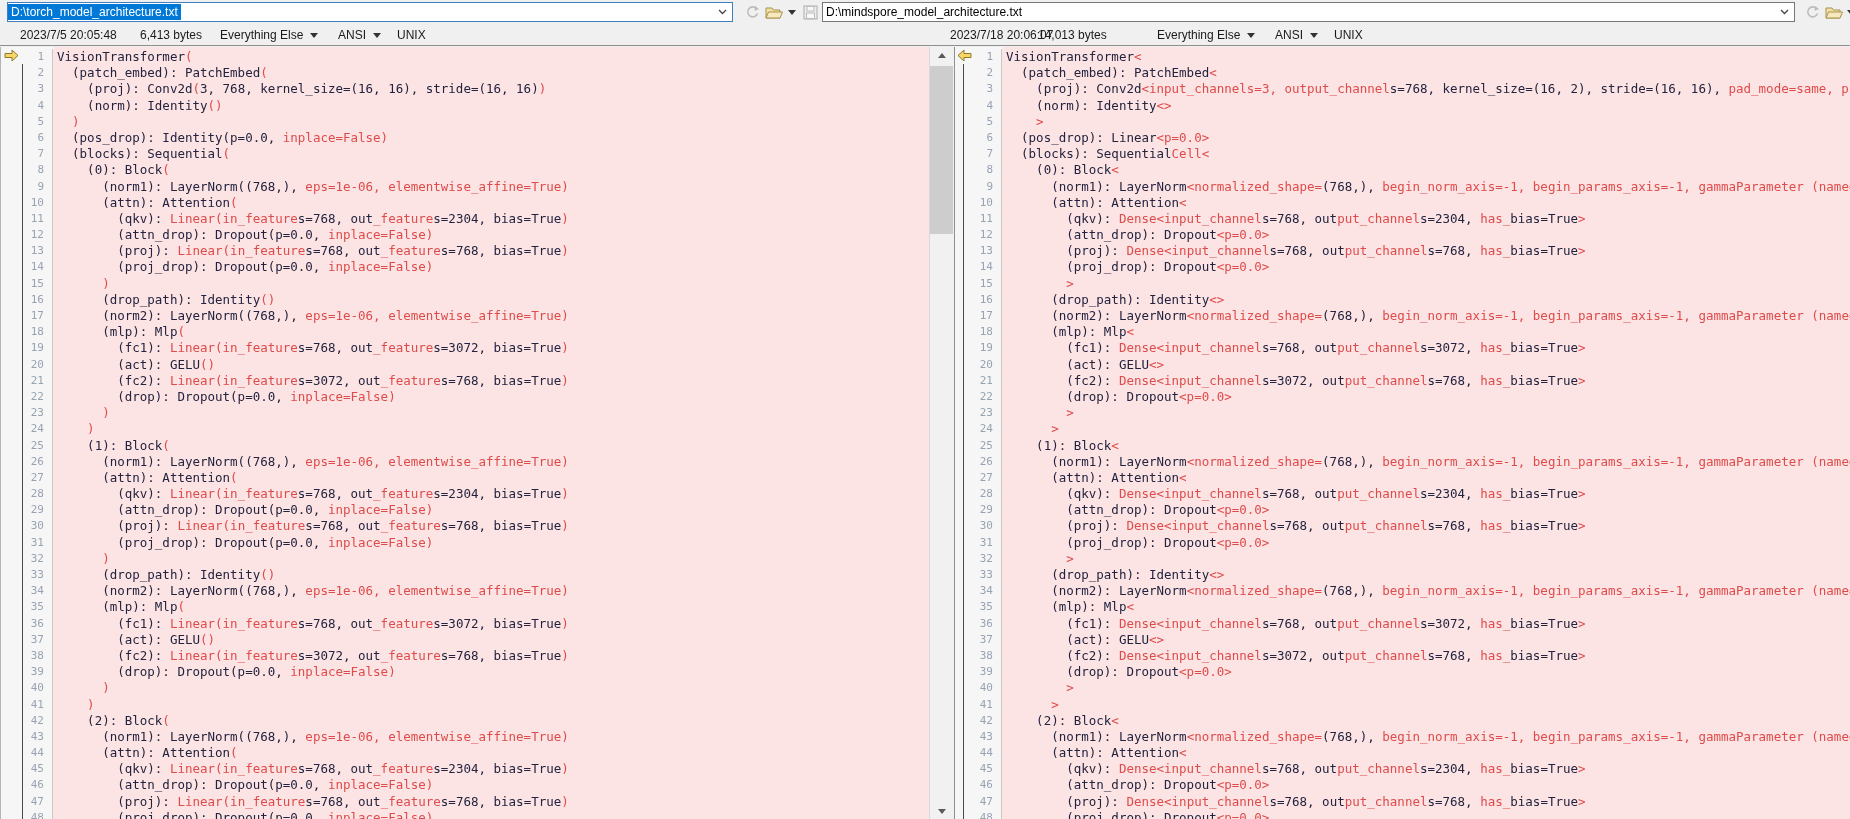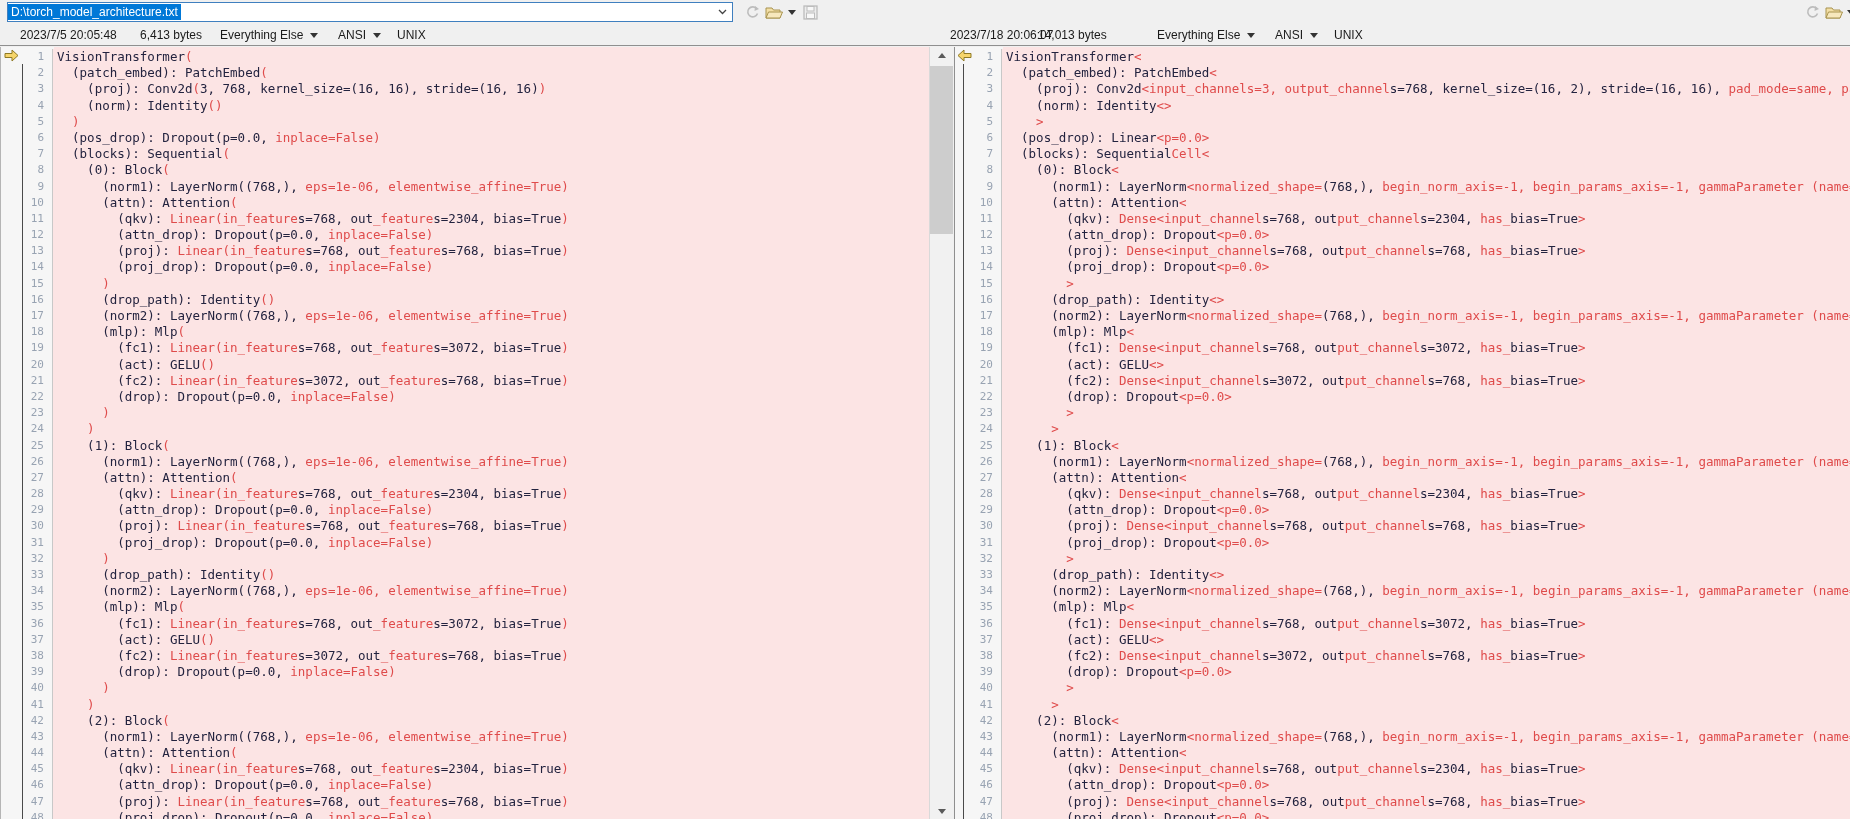--- a/index.html
+++ b/index.html
@@ -85,20 +85,28 @@
       <span class="mini-caret"></span>
     </div>
     <div class="toolbtn" style="left:800px">
       <svg width="15" height="15" viewBox="0 0 15 15">
         <rect x="1" y="1" width="13" height="13" fill="#ededed" stroke="#bcbcbc" stroke-width="1.3"></rect>
         <rect x="4" y="1.5" width="7" height="4.5" fill="#f8f8f8" stroke="#bcbcbc" stroke-width="1"></rect>
         <rect x="3.5" y="8" width="8" height="5.5" fill="#f8f8f8" stroke="#bcbcbc" stroke-width="1"></rect>
       </svg>
     </div>
 
+    <div class="combo combo-right">
+      <span class="combo-text">D:\mindspore_model_architecture.txt</span>
+      <span class="combo-btn">
+        <svg width="9" height="6" viewBox="0 0 9 6">
+            <polyline points="1,1 4.5,4.5 8,1" fill="none" stroke="#444" stroke-width="1.3"></polyline>
+          </svg>
+      </span>
+    </div>
 
     <div class="toolbtn" style="left:1802px">
       <svg width="15" height="15" viewBox="0 0 15 15">
         <path d="M11.5 3.5 A5 5 0 1 0 12.5 8.5" fill="none" stroke="#bcbcbc" stroke-width="1.6"></path>
         <polygon points="10,1 14,4 9.5,6" fill="#bcbcbc"></polygon>
       </svg>
     </div>
     <div class="toolbtn" style="left:1824px">
       <svg width="19" height="15" viewBox="0 0 19 15">
         <path d="M1 3 L7 3 L8.5 5 L15 5 L15 13 L1 13 Z" fill="#f3dfa6" stroke="#a8934e" stroke-width="1"></path>
@@ -154,21 +162,21 @@
           <div class="crow">
             <span class="lnum">4</span>
             <span class="ctext"><span class="seg-d">    (norm): Identity</span><span class="seg-r">()</span></span>
           </div>
           <div class="crow">
             <span class="lnum">5</span>
             <span class="ctext"><span class="seg-d">  </span><span class="seg-r">)</span></span>
           </div>
           <div class="crow">
             <span class="lnum">6</span>
-            <span class="ctext"><span class="seg-d">  (pos_drop): Dropout(p=0.0,</span><span class="seg-r"> inplace=False)</span></span>
+            <span class="ctext"><span class="seg-d">  (pos_drop): Identity(p=0.0,</span><span class="seg-r"> inplace=False)</span></span>
           </div>
           <div class="crow">
             <span class="lnum">7</span>
             <span class="ctext"><span class="seg-d">  (blocks): Sequential</span><span class="seg-r">(</span></span>
           </div>
           <div class="crow">
             <span class="lnum">8</span>
             <span class="ctext"><span class="seg-d">    (0): Block</span><span class="seg-r">(</span></span>
           </div>
           <div class="crow">

